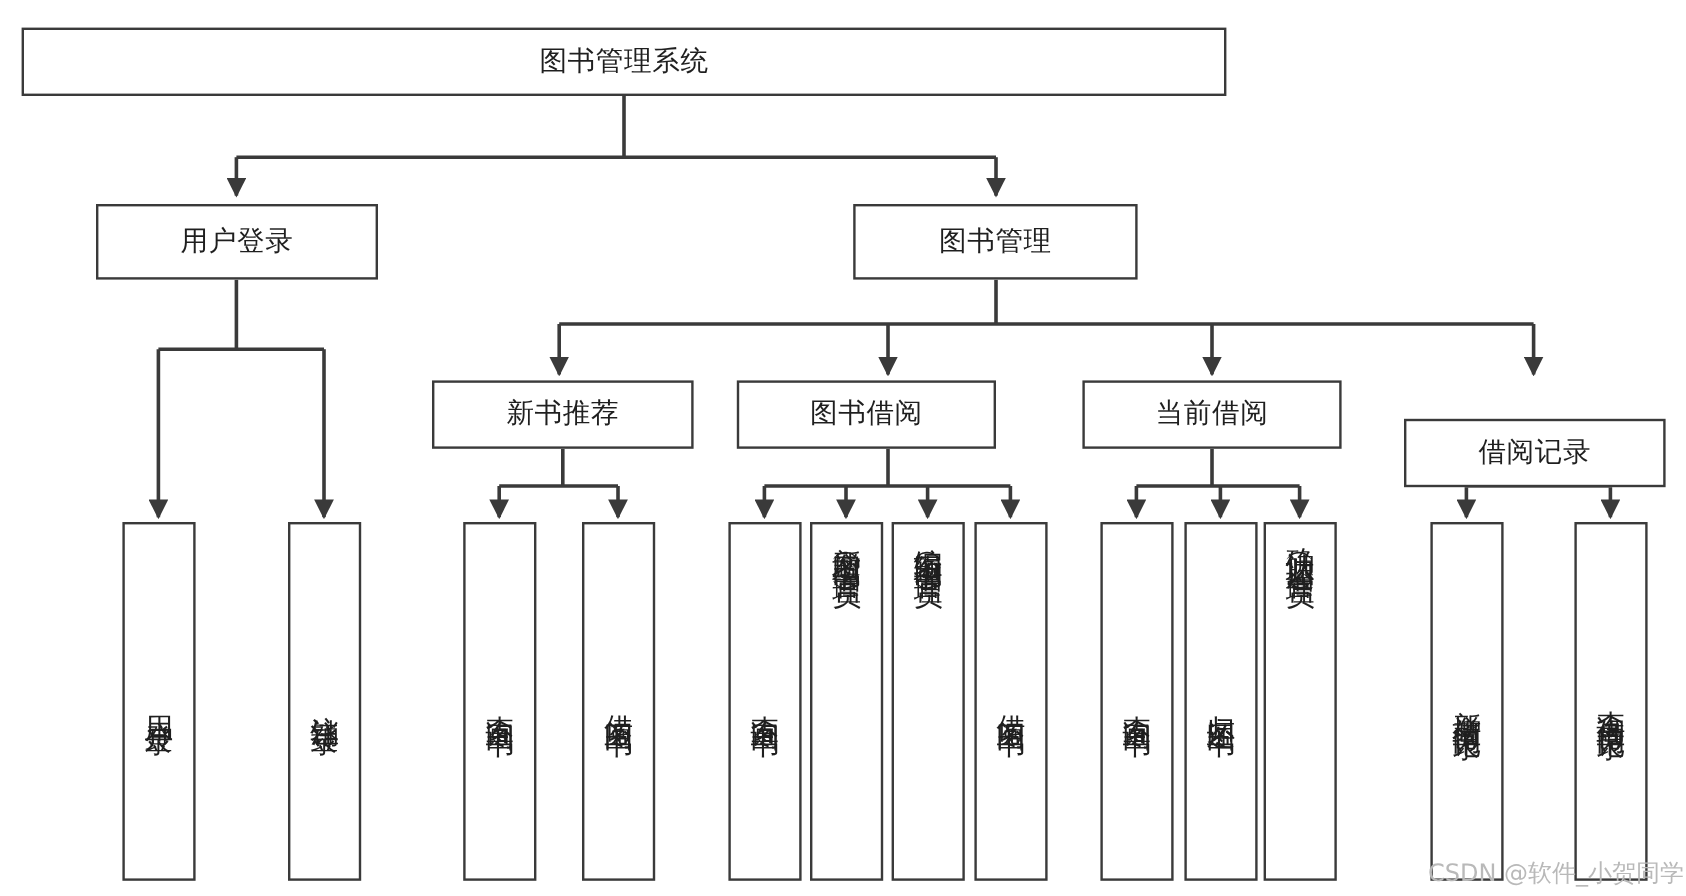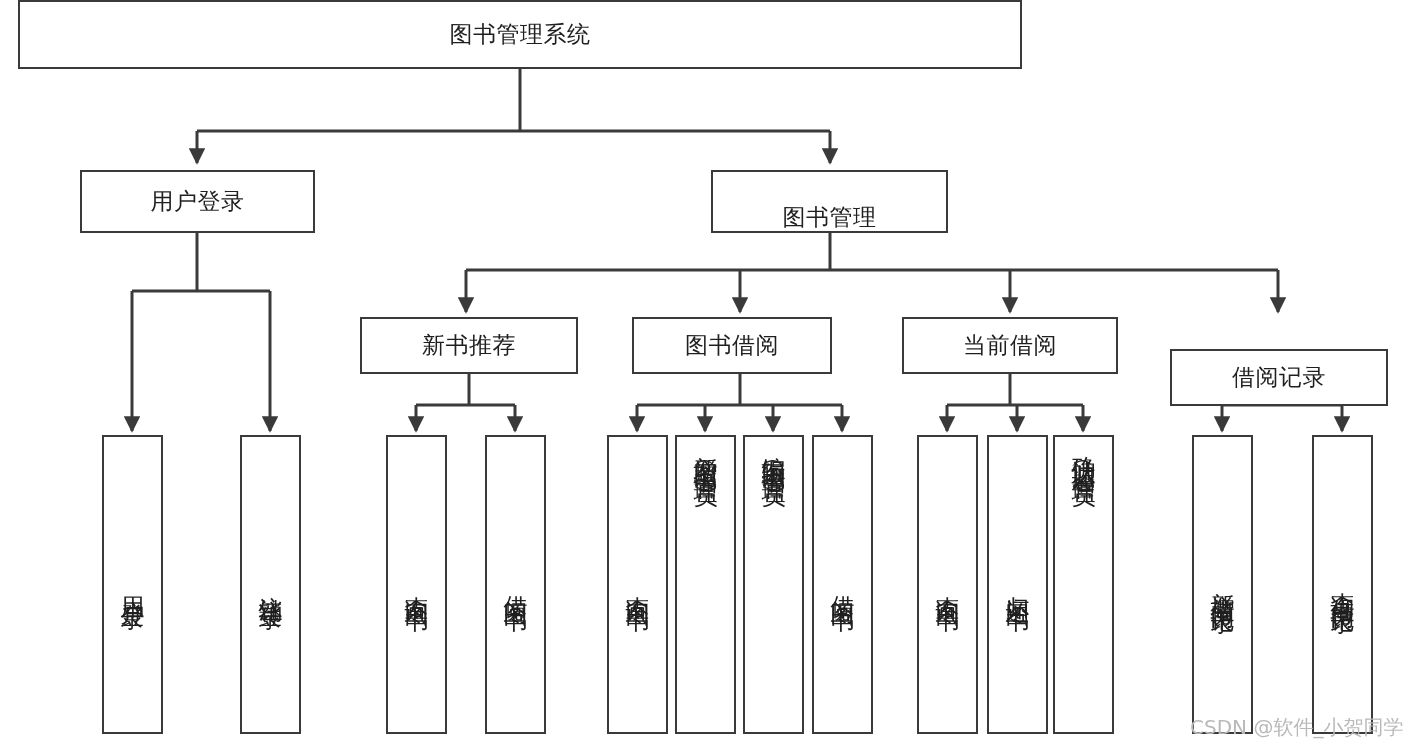--- a/index.html
+++ b/index.html
@@ -121,35 +121,35 @@
       <path d="M 1017 405 L 1017 431" marker-end="url(#arrow)"></path>
       <path d="M 1083 405 L 1083 431" marker-end="url(#arrow)"></path>
 
       <path d="M 1278 374 L 1278 405"></path>
       <path d="M 1222 405 L 1342 405"></path>
       <path d="M 1222 405 L 1222 431" marker-end="url(#arrow)"></path>
       <path d="M 1342 405 L 1342 431" marker-end="url(#arrow)"></path>
     </g>
   </svg>
 
-  <div class="node" style="left:18px; top:0; width:1004px; height:69px;align-items:center;">
+  <div class="node" style="left:18px; top:23px; width:1004px; height:57px;align-items:center;">
     <span class="node-label">图书管理系统</span>
   </div>
 
   <div class="node" style="left:80px; top:170px; width:235px; height:63px;">
     <span class="node-label">用户登录</span>
   </div>
-  <div class="node" style="left:711px; top:170px; width:237px; height:63px;align-items:flex-end;">
+  <div class="node" style="left:711px; top:170px; width:237px; height:63px;">
     <span class="node-label">图书管理</span>
   </div>
 
   <div class="node" style="left:360px; top:317px; width:218px; height:57px;">
     <span class="node-label">新书推荐</span>
   </div>
-  <div class="node" style="left:632px; top:317px; width:200px; height:57px;">
+  <div class="node" style="left:614px; top:317px; width:216px; height:57px;">
     <span class="node-label">图书借阅</span>
   </div>
   <div class="node" style="left:902px; top:317px; width:216px; height:57px;align-items:center;">
     <span class="node-label">当前借阅</span>
   </div>
   <div class="node" style="left:1170px; top:317px; width:218px; height:57px;margin-top:32px;">
     <span class="node-label">借阅记录</span>
   </div>
 
   <div class="node vertical centered" style="left:102px; top:435px; width:61px; height:299px;">

